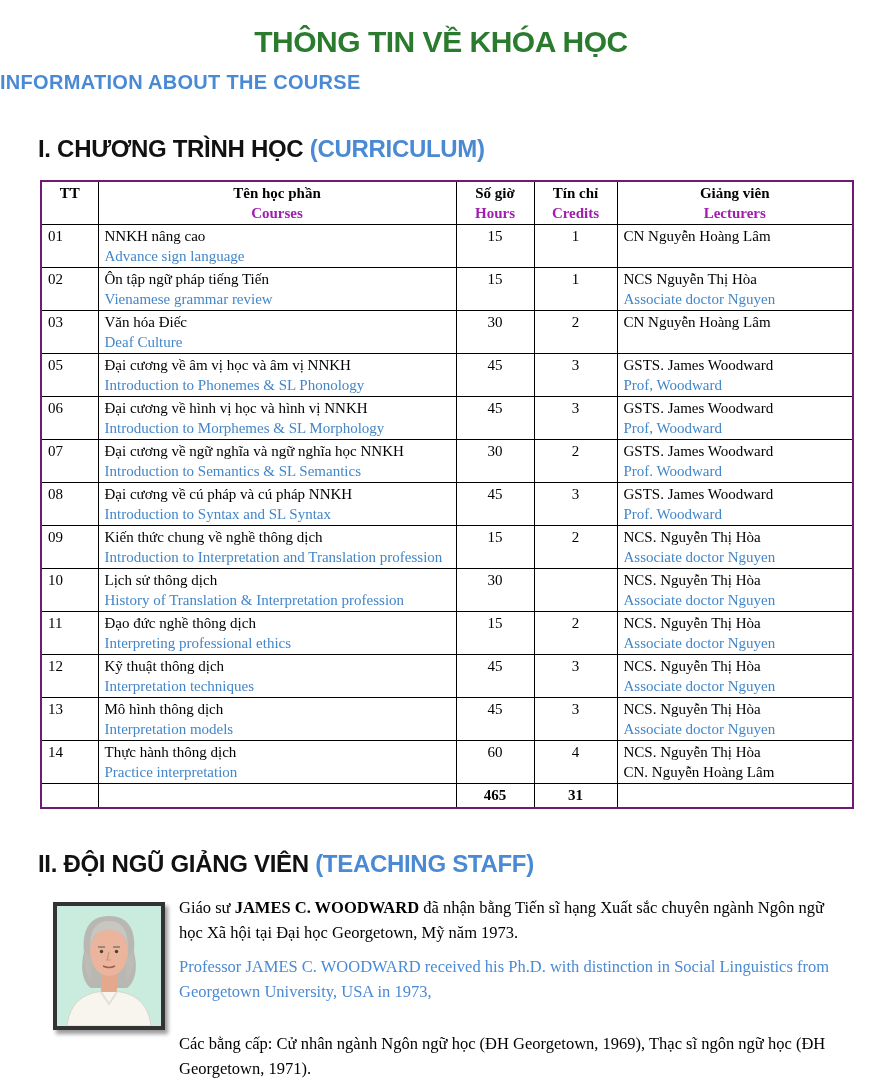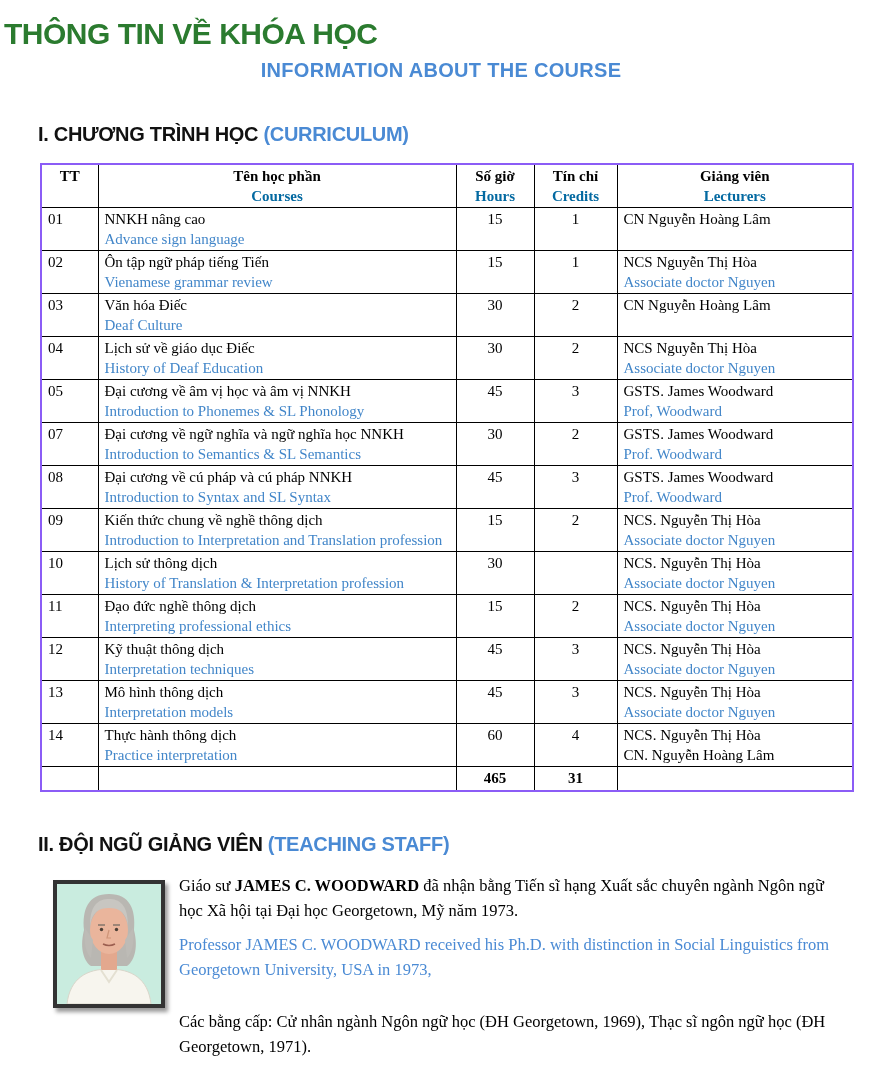--- a/index.html
+++ b/index.html
@@ -7,71 +7,72 @@
   .page {
     position: relative;
     width: 882px;
     height: 1080px;
     background: #ffffff;
     overflow: hidden;
     font-family: "Liberation Serif", serif;
     color: #000;
   }
   .title-vi {
-    margin: 4px;
+    margin: 12px;
     padding-top: 13px;
+    text-align: center;
     font-family: "Liberation Sans", sans-serif;
     font-weight: 700;
     font-size: 30px;
     letter-spacing: -0.5px;
     color: #2b7b2f;
   }
   .title-en {
     margin: 8px 0 8px 0;
-    text-align: center;
+    text-align: left;
     font-family: "Liberation Sans", sans-serif;
     font-weight: 700;
     font-size: 20px;
     letter-spacing: 0.3px;
     color: #4a8ad4;
   }
   .sec-head {
     margin: 41px 0 17px 38px;
     font-family: "Liberation Sans", sans-serif;
     font-weight: 700;
-    font-size: 20px;
+    font-size: 24px;
     letter-spacing: -0.3px;
     color: #111;
   }
   .sec-head .en { color: #4a8ad4; }
   table.curriculum {
     margin-left: 40px;
     width: 812px;
     border-collapse: collapse;
-    border: 2px solid #8b5cf6;
+    border: 2px solid #701a75;
     table-layout: fixed;
   }
   table.curriculum th, table.curriculum td {
     border: 1px solid #000;
     vertical-align: top;
     padding: 1px 6px;
     font-size: 15px;
     line-height: 20px;
   }
   table.curriculum thead th {
     font-weight: 700;
     text-align: center;
     padding: 1px 2px;
   }
   .c-tt   { width: 57px;  text-align: left; }
   .c-name { width: 358px; }
   .c-hrs  { width: 78px;  text-align: center; }
   .c-crd  { width: 83px;  text-align: center; }
   .c-lec  { width: 236px; }
-  .blue { color: #0369a1; }
+  .blue { color: #a21caf; }
   .bold { font-weight: 700; }
   .cell-en { color: #4286c9; }
   .total-row td { height: 24px; }
   .staff {
     display: flex;
     align-items: flex-start;
     margin: 17px 0 0 53px;
   }
   .photo-frame {
     flex: none;
@@ -167,37 +168,37 @@
             <div>Văn hóa Điếc</div>
             <div class="cell-en">Deaf Culture</div>
           </td>
           <td class="c-hrs">30</td>
           <td class="c-crd">2</td>
           <td class="c-lec">
             <div>CN Nguyễn Hoàng Lâm</div>
           </td>
         </tr>
         <tr>
-          <td class="c-tt">04</td>
-          <td class="c-name">
-            <div>Lịch sử về giáo dục Điếc</div>
-            <div class="cell-en">History of Deaf Education</div>
-          </td>
-          <td class="c-hrs">30</td>
-          <td class="c-crd">2</td>
-          <td class="c-lec">
-            <div>NCS Nguyễn Thị Hòa</div>
-            <div class="cell-en">Associate doctor Nguyen</div>
-          </td>
-        </tr>
-        <tr>
           <td class="c-tt">05</td>
           <td class="c-name">
             <div>Đại cương về âm vị học và âm vị NNKH</div>
             <div class="cell-en">Introduction to Phonemes &amp; SL Phonology</div>
+          </td>
+          <td class="c-hrs">45</td>
+          <td class="c-crd">3</td>
+          <td class="c-lec">
+            <div>GSTS. James Woodward</div>
+            <div class="cell-en">Prof, Woodward</div>
+          </td>
+        </tr>
+        <tr>
+          <td class="c-tt">06</td>
+          <td class="c-name">
+            <div>Đại cương về hình vị học và hình vị NNKH</div>
+            <div class="cell-en">Introduction to Morphemes &amp; SL Morphology</div>
           </td>
           <td class="c-hrs">45</td>
           <td class="c-crd">3</td>
           <td class="c-lec">
             <div>GSTS. James Woodward</div>
             <div class="cell-en">Prof, Woodward</div>
           </td>
         </tr>
         <tr>
           <td class="c-tt">07</td>

